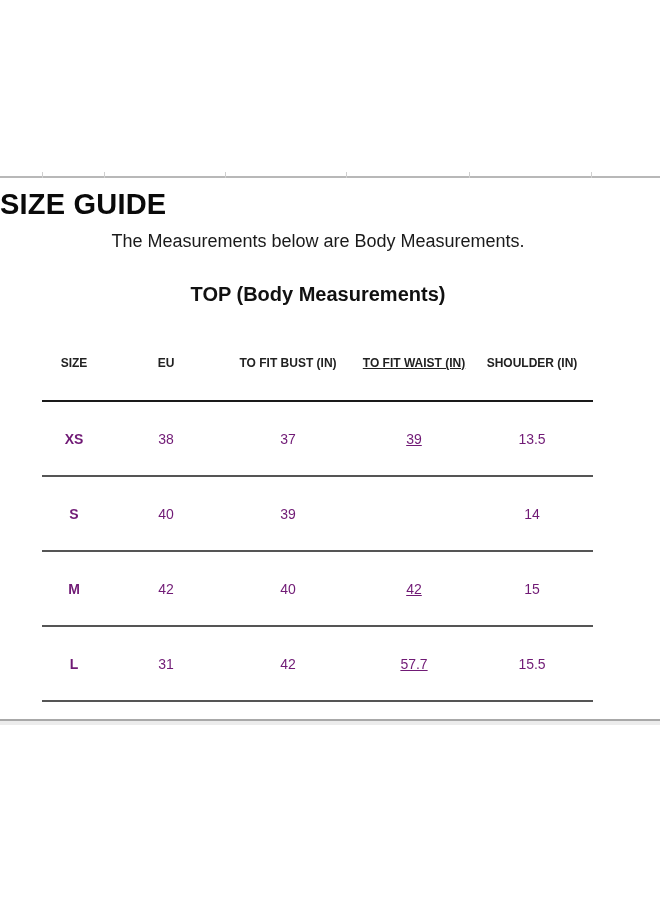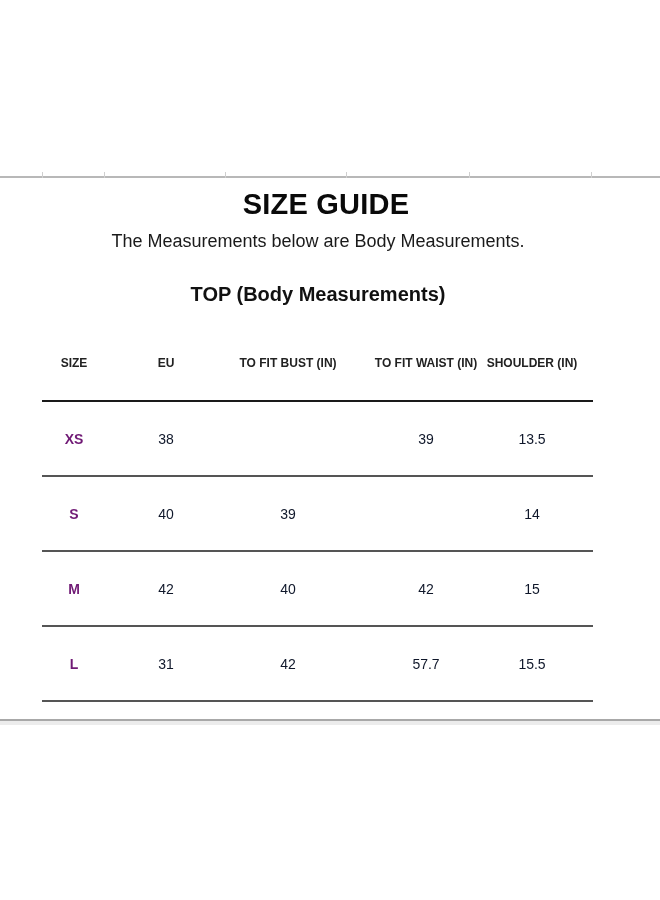--- a/index.html
+++ b/index.html
@@ -41,24 +41,24 @@
     .bottom-rule-shadow {
       position: absolute;
       left: 0;
       top: 721px;
       width: 660px;
       height: 4px;
       background: #ececec;
     }
     .title {
       position: absolute;
-      left: 8px;
+      left: 0;
       top: 188px;
       width: 636px;
-      text-align: center;
+      text-align: left;
       font-size: 29px;
       font-weight: bold;
       letter-spacing: 0.2px;
       color: #0a0a0a;
     }
     .subtitle {
       position: absolute;
       left: 0;
       top: 231px;
       width: 636px;
@@ -102,30 +102,30 @@
       white-space: nowrap;
     }
     .header-row .cell {
       font-size: 12px;
       font-weight: bold;
       color: #222222;
       height: 46px;
     }
     .row .cell {
       font-size: 14px;
-      color: #0f172a;
+      color: #701a75;
     }
     .row .cell.size {
       font-weight: bold;
       color: #701a75;
     }
     .c0 { left: 2px;   width: 60px; }
     .c1 { left: 94px;  width: 60px; }
     .c2 { left: 186px; width: 120px; }
-    .c3 { left: 324px; width: 120px; }
+    .c3 { left: 312px; width: 120px; text-decoration: underline; }
     .c4 { left: 430px; width: 120px; }
   </style>
 </head>
 <body>
 
 <div class="top-rule"></div>
 <div class="tick" style="left:42px"></div>
 <div class="tick" style="left:104px"></div>
 <div class="tick" style="left:225px"></div>
 <div class="tick" style="left:346px"></div>
@@ -141,20 +141,21 @@
     <div class="cell c1">EU</div>
     <div class="cell c0">SIZE</div>
     <div class="cell c2">TO FIT BUST (IN)</div>
     <div class="cell c3">TO FIT WAIST (IN)</div>
     <div class="cell c4">SHOULDER (IN)</div>
   </div>
 
   <div class="row">
     <div class="cell c0 size">XS</div>
     <div class="cell c1">38</div>
+    <div class="cell c2">37</div>
     <div class="cell c3">39</div>
     <div class="cell c4">13.5</div>
   </div>
 
   <div class="row">
     <div class="cell c0 size">S</div>
     <div class="cell c1">40</div>
     <div class="cell c2">39</div>
     <div class="cell c4">14</div>
   </div>

